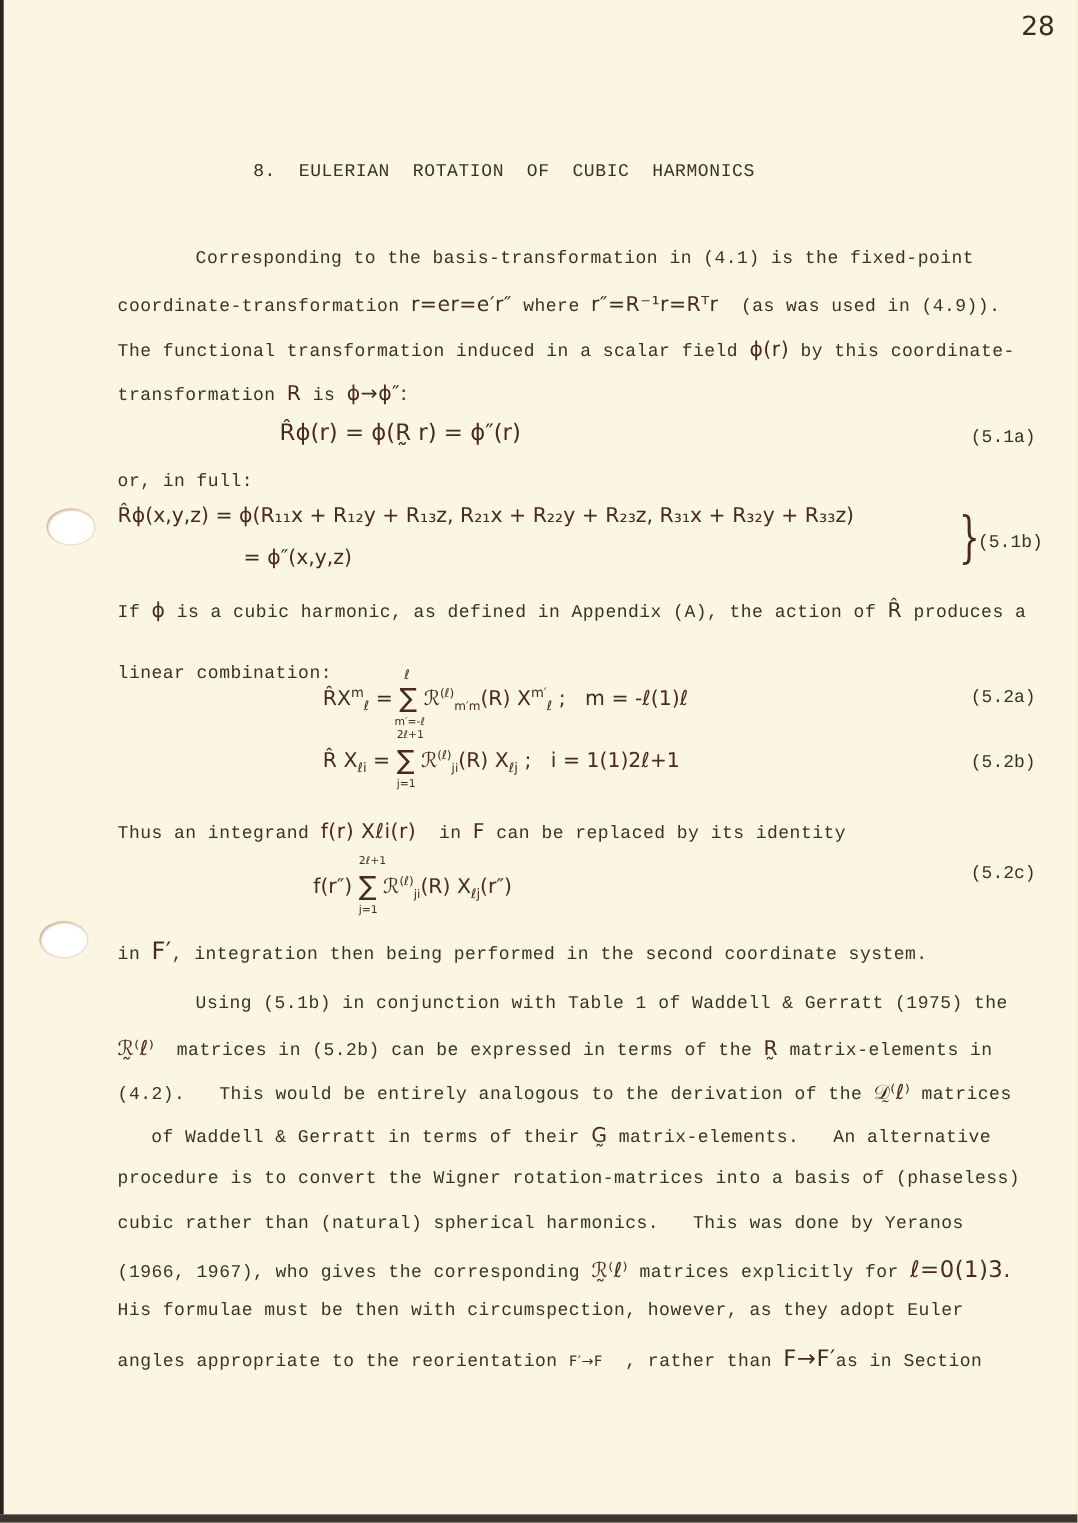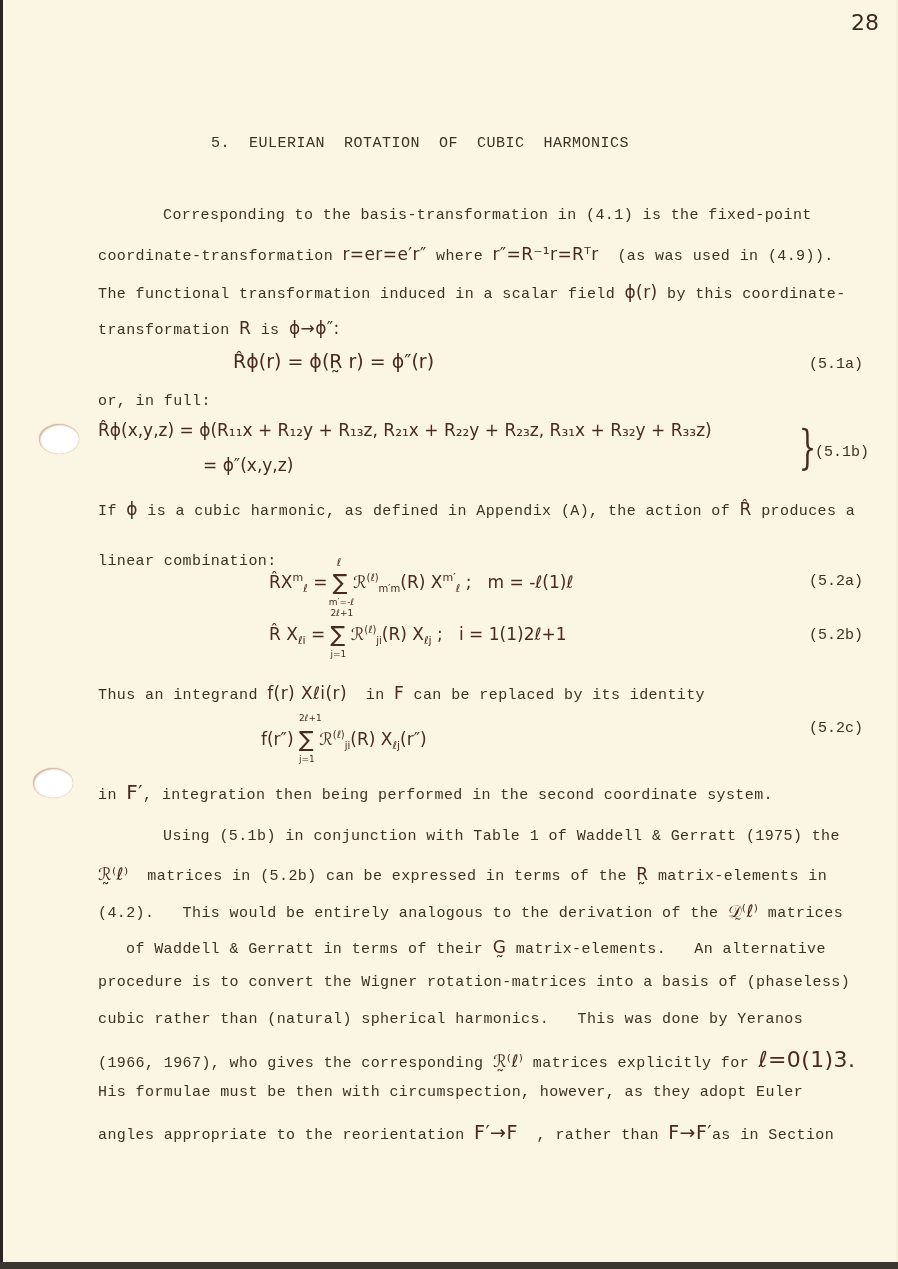--- a/index.html
+++ b/index.html
@@ -93,21 +93,21 @@
 </head>
 <body>
 
 <div class="page">
 
   <div class="page-number">28</div>
 
   <div class="hole" style="left:36px; top:424px;"></div>
   <div class="hole" style="left:30px; top:768px;"></div>
 
-  <div class="heading">5.  EULERIAN  ROTATION  OF  CUBIC  HARMONICS</div>
+  <div class="heading">8.  EULERIAN  ROTATION  OF  CUBIC  HARMONICS</div>
 
   <div class="line" style="left:160px; top:207px;">Corresponding to the basis-transformation in (4.1) is the fixed-point</div>
 
   <div class="line" style="left:95px; top:244px;"><span>coordinate-transformation</span> <span class="inline-math">r=er=e′r″</span> <span>where</span> <span class="inline-math">r″=R⁻¹r=Rᵀr</span>  <span>(as was used in (4.9)).</span></div>
 
   <div class="line" style="left:95px; top:282px;"><span>The functional transformation induced in a scalar field</span> <span class="inline-math">ϕ(r)</span> <span>by this coordinate-</span></div>
 
   <div class="line" style="left:95px; top:318px;"><span>transformation</span> <span class="inline-math">R</span> <span>is</span> <span class="inline-math">ϕ→ϕ″:</span></div>
 
   <div class="math" style="left:230px; top:350px;">R̂ϕ(r) = ϕ(R̰ r) = ϕ″(r)</div>
@@ -142,22 +142,22 @@
   <div class="line" style="left:95px; top:864px;"><span class="inline-math">ℛ̰⁽ℓ⁾</span>  <span>matrices in (5.2b) can be expressed in terms of the</span> <span class="inline-math">R̰</span> <span>matrix-elements in</span></div>
 
   <div class="line" style="left:95px; top:901px;"><span>(4.2).   This would be entirely analogous to the derivation of the</span> <span class="inline-math">𝒟̰⁽ℓ⁾</span> <span>matrices</span></div>
 
   <div class="line" style="left:95px; top:937px;margin-left:28px;"><span>of Waddell &amp; Gerratt in terms of their</span> <span class="inline-math">G̰</span> <span>matrix-elements.   An alternative</span></div>
 
   <div class="line" style="left:95px; top:974px;">procedure is to convert the Wigner rotation-matrices into a basis of (phaseless)</div>
 
   <div class="line" style="left:95px; top:1011px;">cubic rather than (natural) spherical harmonics.   This was done by Yeranos</div>
 
-  <div class="line" style="left:95px; top:1047px;"><span>(1966, 1967), who gives the corresponding</span> <span class="inline-math">ℛ̰⁽ℓ⁾</span> <span>matrices explicitly for</span> <span class="inline-math" style="font-size:22px;margin-top:32px;">ℓ=0(1)3.</span></div>
+  <div class="line" style="left:95px; top:1047px;"><span>(1966, 1967), who gives the corresponding</span> <span class="inline-math">ℛ̰⁽ℓ⁾</span> <span>matrices explicitly for</span> <span class="inline-math" style="font-size:19px;margin-top:32px;">ℓ=0(1)3.</span></div>
 
   <div class="line" style="left:95px; top:1084px;">His formulae must be then with circumspection, however, as they adopt Euler</div>
 
-  <div class="line" style="left:95px; top:1121px;"><span>angles appropriate to the reorientation</span> <span class="inline-math" style="font-size:19px;">F′→F</span>  <span>, rather than</span> <span class="inline-math" style="font-size:19px;">F→F′</span><span>as in Section</span></div>
+  <div class="line" style="left:95px; top:1121px;"><span>angles appropriate to the reorientation</span> <span class="inline-math" style="font-size:12px;">F′→F</span>  <span>, rather than</span> <span class="inline-math" style="font-size:19px;">F→F′</span><span>as in Section</span></div>
 
 </div>
 
 <div class="left-strip"></div>
 <div class="bottom-edge"></div>
 
 </body></html>

